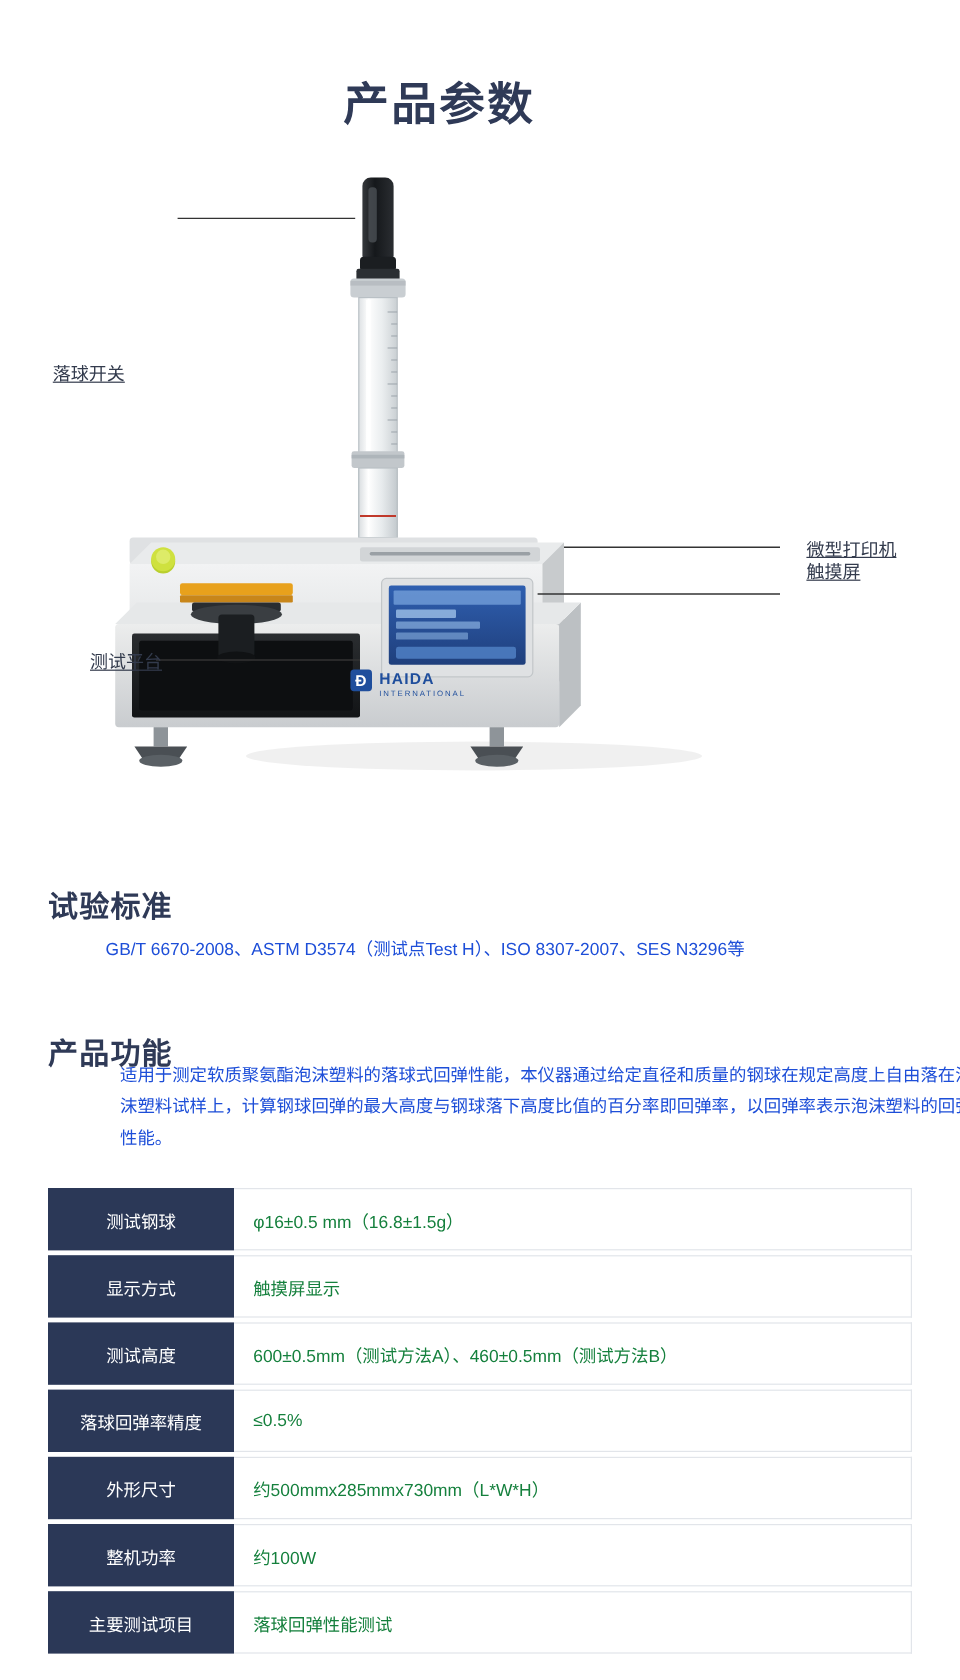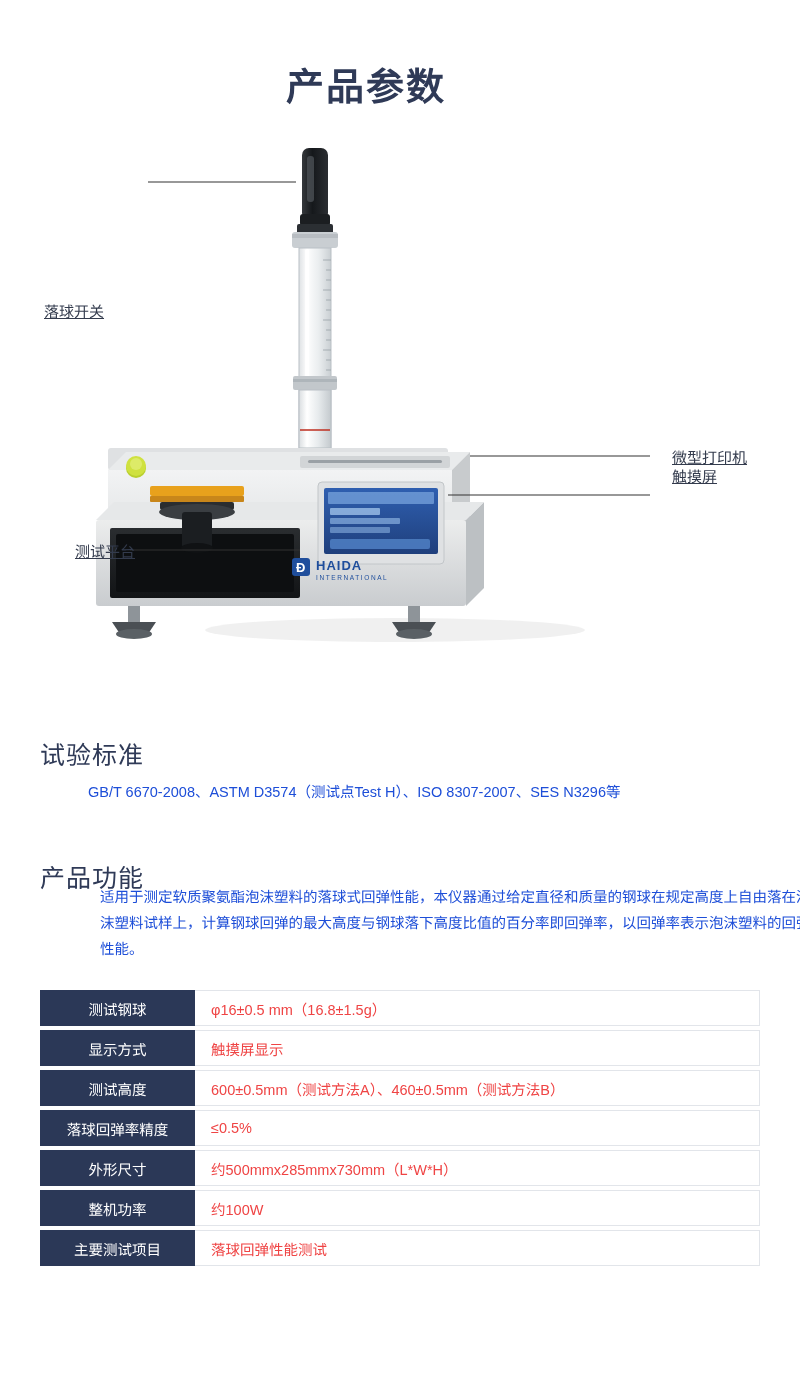--- a/index.html
+++ b/index.html
@@ -49,21 +49,21 @@
     text-decoration: underline;
   }
 
   
   .machine { position: absolute; left: 0; top: 0; width: 800px; height: 540px; }
 
   
   .sec-title {
     position: absolute;
     font-size: 25px;
-    font-weight: normal;
+    font-weight: bold;
     color: #2f3a57;
     letter-spacing: 1px;
   }
   .sec-body {
     position: absolute;
     font-size: 14.5px;
     line-height: 26px;
     color: #1d4ed8;
     margin-left: 48px;
   }
@@ -71,32 +71,32 @@
   
   .spec-table {
     position: absolute;
     left: 40px;
     top: 986px;
     width: 720px;
     border-collapse: separate;
     border-spacing: 0 4px;
     font-size: 14px;
   }
-  .spec-table tr { height: 36px; }
+  .spec-table tr { height: 52px; }
   .spec-table td.k {
     width: 155px;
     background: #2b3857;
     color: #ffffff;
     text-align: center;
     font-size: 14.5px;
     border-radius: 0;
   }
   .spec-table td.v {
     background: #ffffff;
-    color: #ef4444;
+    color: #15803d;
     padding-left: 16px;
     border-top: 1px solid #e2e5ea;
     border-right: 1px solid #e2e5ea;
     border-bottom: 1px solid #e2e5ea;
     font-size: 14.5px;
   }
 </style>
 </head>
 <body>
 

